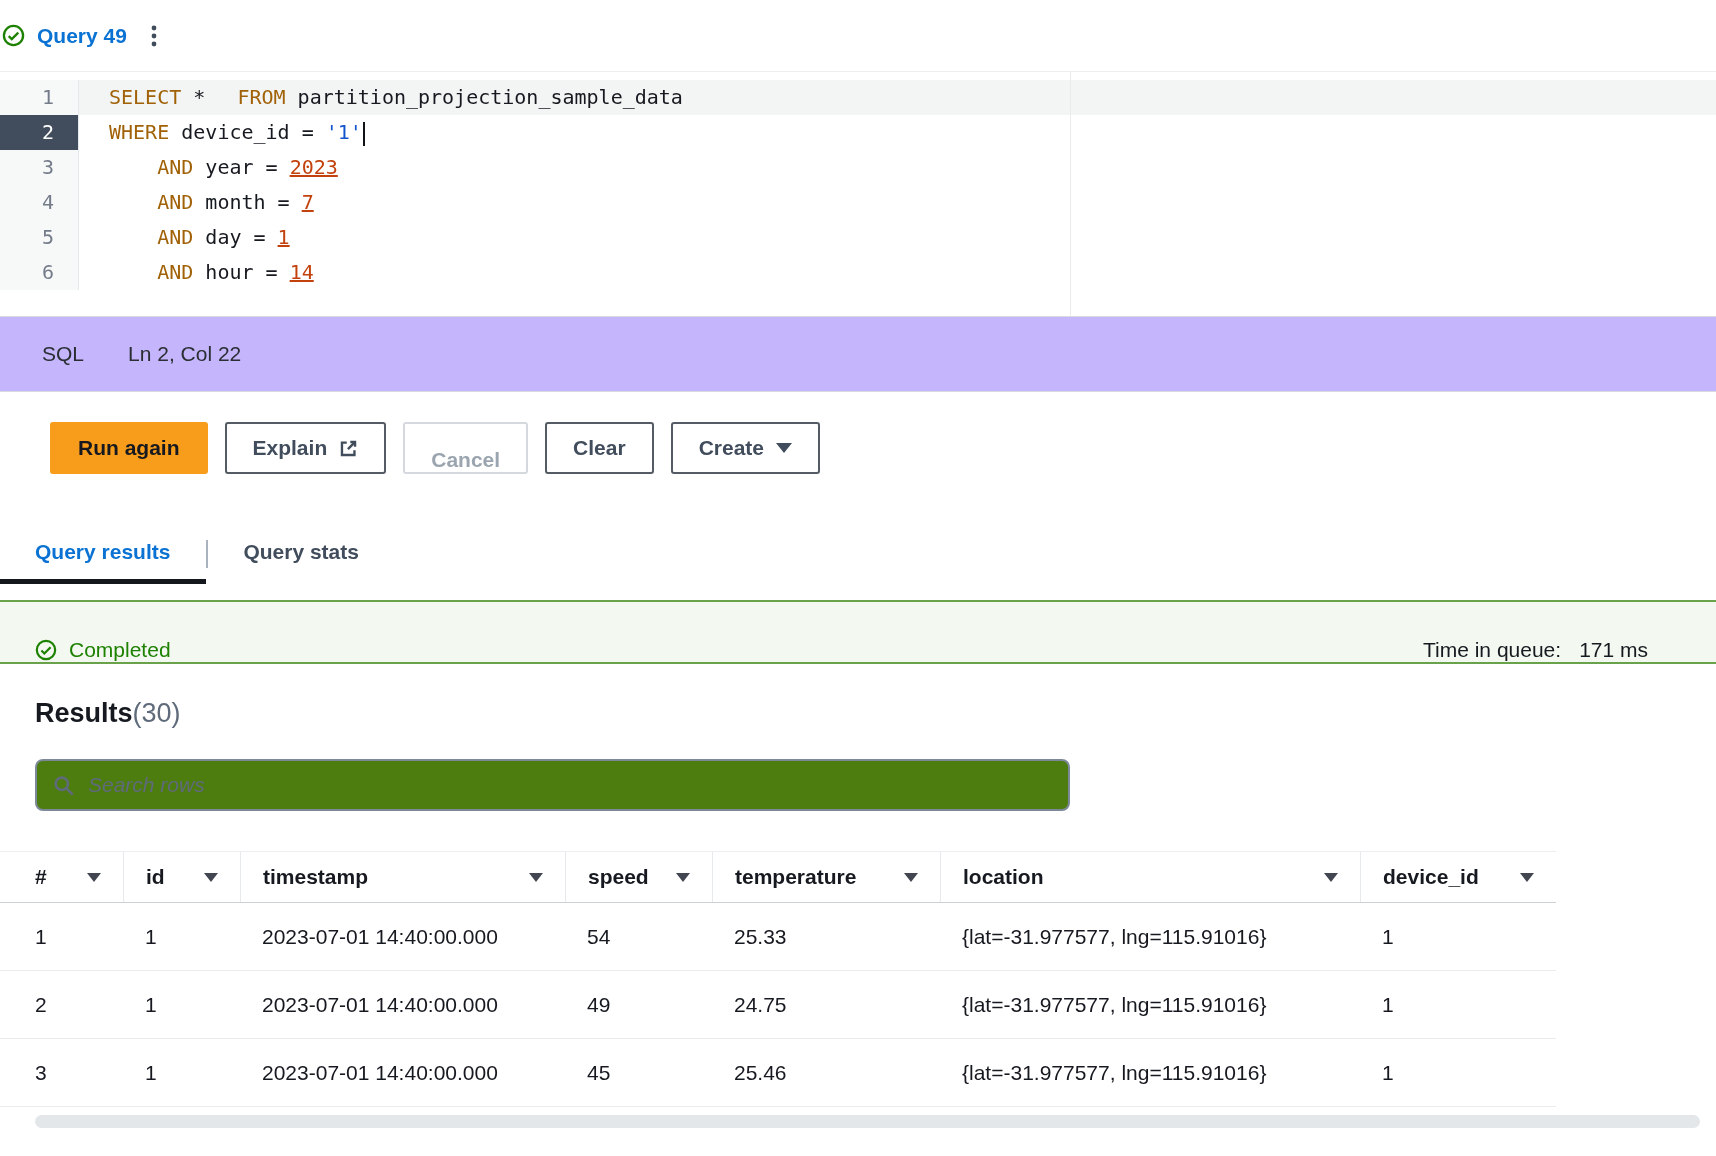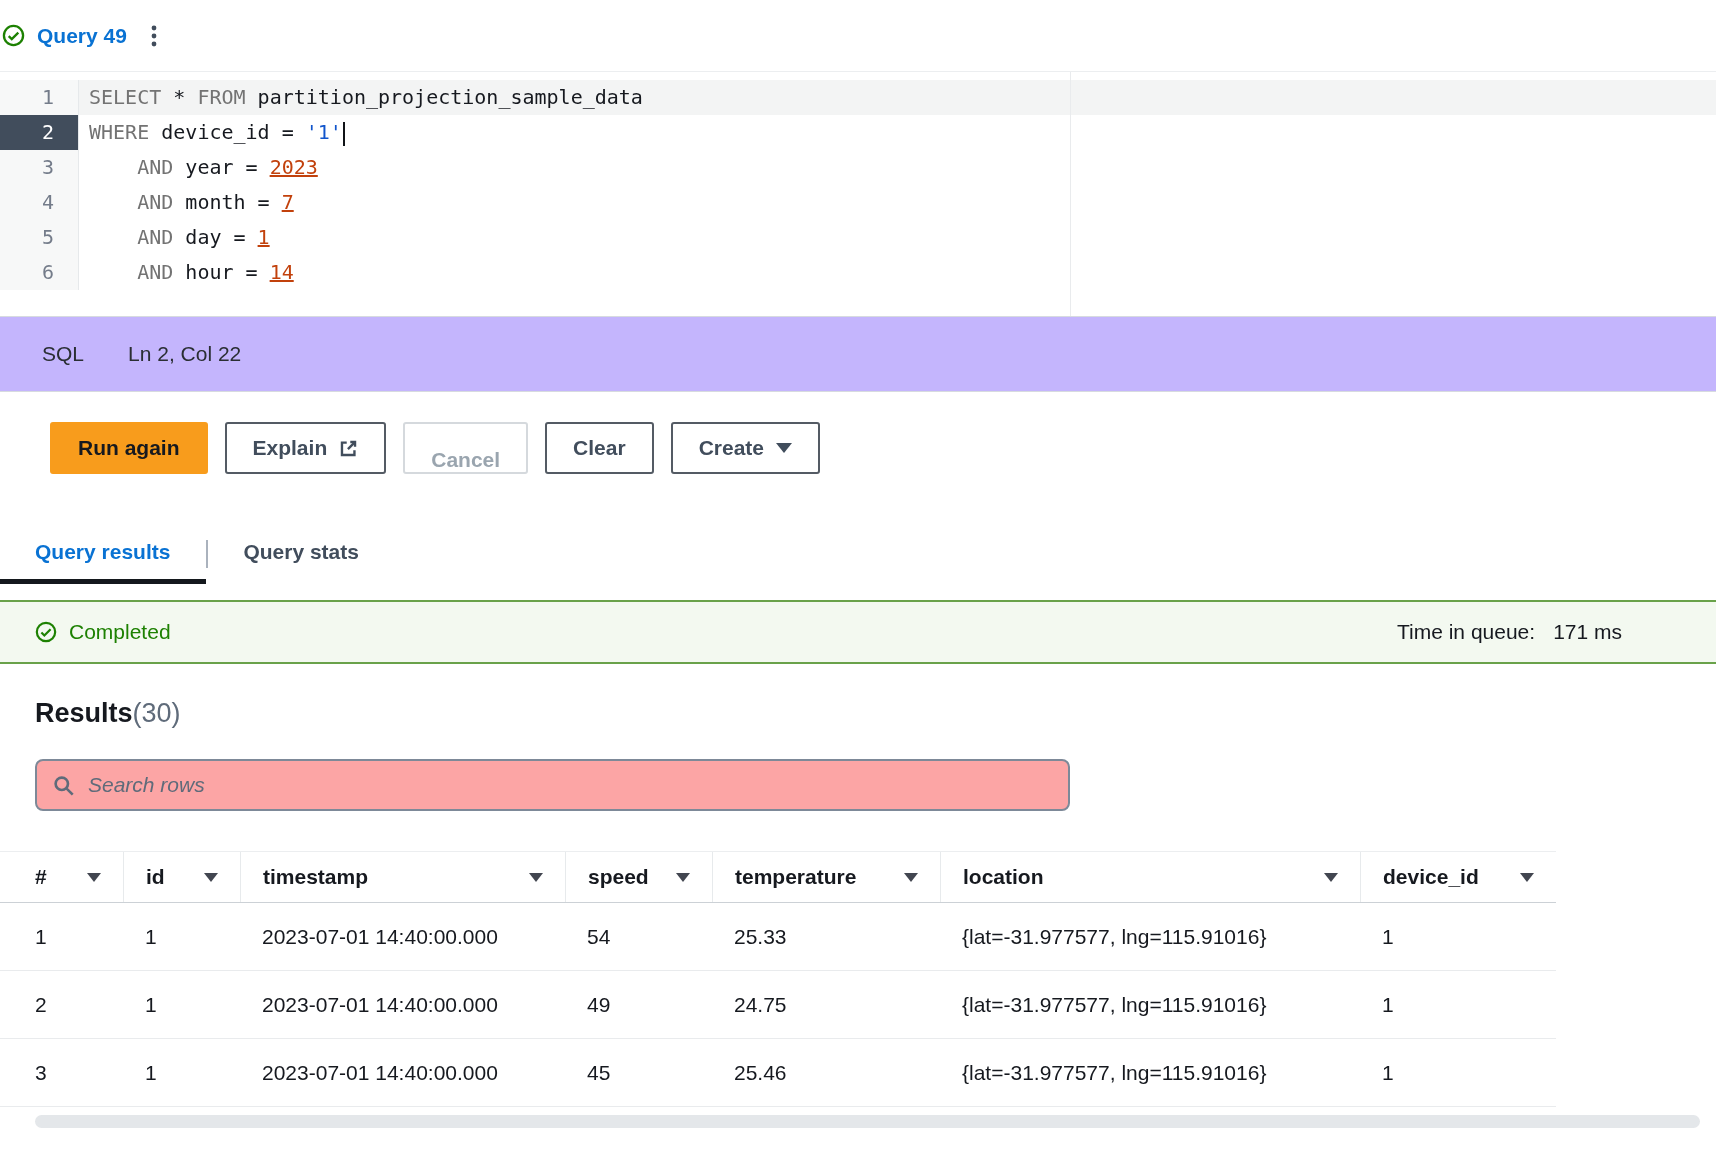--- a/index.html
+++ b/index.html
@@ -21,21 +21,21 @@
 
   
   .editor { position:relative; padding:8px 0 26px 0; }
   .eline { display:flex; height:35px; line-height:35px;
            font-family:"DejaVu Sans Mono", monospace; font-size:20px; }
   .ln { width:79px; flex:none; text-align:right; padding-right:24px;
         color:#747c8a; background:#f7f8f8; border-right:1px solid #e6e9eb; }
   .ln.active { background:#414d5c; color:#ffffff; }
   .cl { flex:1; padding-left:10px; white-space:pre; color:#16191f; cursor:text; }
   .eline.hl .cl { background:#f3f4f4; }
-  .tok-kw  { color:#737373; }
+  .tok-kw  { color:#a16207;margin-left:20px; }
   .tok-num { color:#c2410c;text-decoration:underline; }
   .tok-str { color:#1155cc; }
   .tok-pl  { color:#16191f; }
   .cursor { display:inline-block; width:2px; height:24px; background:#101317;
             vertical-align:middle; margin-left:1px; }
   .print-margin { position:absolute; left:1070px; top:0; bottom:0; width:1px;
                   background:#e9ebed; }
 
   
   .statusbar { height:76px; background:#c4b5fd;
@@ -59,36 +59,36 @@
   .rtab { font-size:21px; font-weight:700; color:#414d5c; cursor:pointer;
           position:relative; padding:0 36px 20px 35px; }
   .rtab.active { color:#0972d3; }
   .rtab.active::after { content:""; position:absolute; left:0; right:0; bottom:0;
                         height:5px; background:#14181d; }
   .rtab-divider { width:2px; height:28px; background:#aab2bd; margin-bottom:16px; }
 
   
   .banner { margin-top:16px; height:64px; background:#f3f9f0;
             border-top:2px solid #69a24a; border-bottom:2px solid #69a24a;
-            display:flex; align-items:center; justify-content:space-between;
-            padding:0 94px 0 35px; }
+            display:flex; align-items:flex-end; justify-content:space-between;
+            padding:0 68px 0 35px; }
   .banner-left { display:flex; align-items:center; gap:12px;
                  color:#1d8102; font-size:21px; }
   .banner-right { display:flex; gap:18px; font-size:21px; color:#16191f; }
 
   
   .results-head { margin-top:34px; padding-left:35px; display:flex;
                   align-items:baseline; }
   .results-title { font-size:27px; font-weight:700; margin:0; }
   .results-count { font-size:27px; color:#5f6b7a; font-weight:400; }
 
   .searchbox { margin:30px 0 0 35px; width:1035px; height:52px;
                border:2px solid #7d8998; border-radius:8px;
                display:flex; align-items:center; gap:12px; padding:0 16px;
-               color:#5f6b7a; background:#fca5a5; }
+               color:#5f6b7a; background:#4d7c0f; }
   .searchbox input { border:none; outline:none; flex:1; font-size:21px;
                      font-family:"Liberation Sans", sans-serif; background:transparent;
                      color:#16191f; }
   .searchbox input::placeholder { color:#5f6b7a; font-style:italic; }
 
   
   .grid7 { display:grid; grid-template-columns:123px 117px 325px 147px 228px 420px 196px;
            width:1556px; }
   .table { margin-top:40px; }
   .thead { border-top:1px solid #eceef0; border-bottom:1px solid #ccd1d6; height:52px; }

